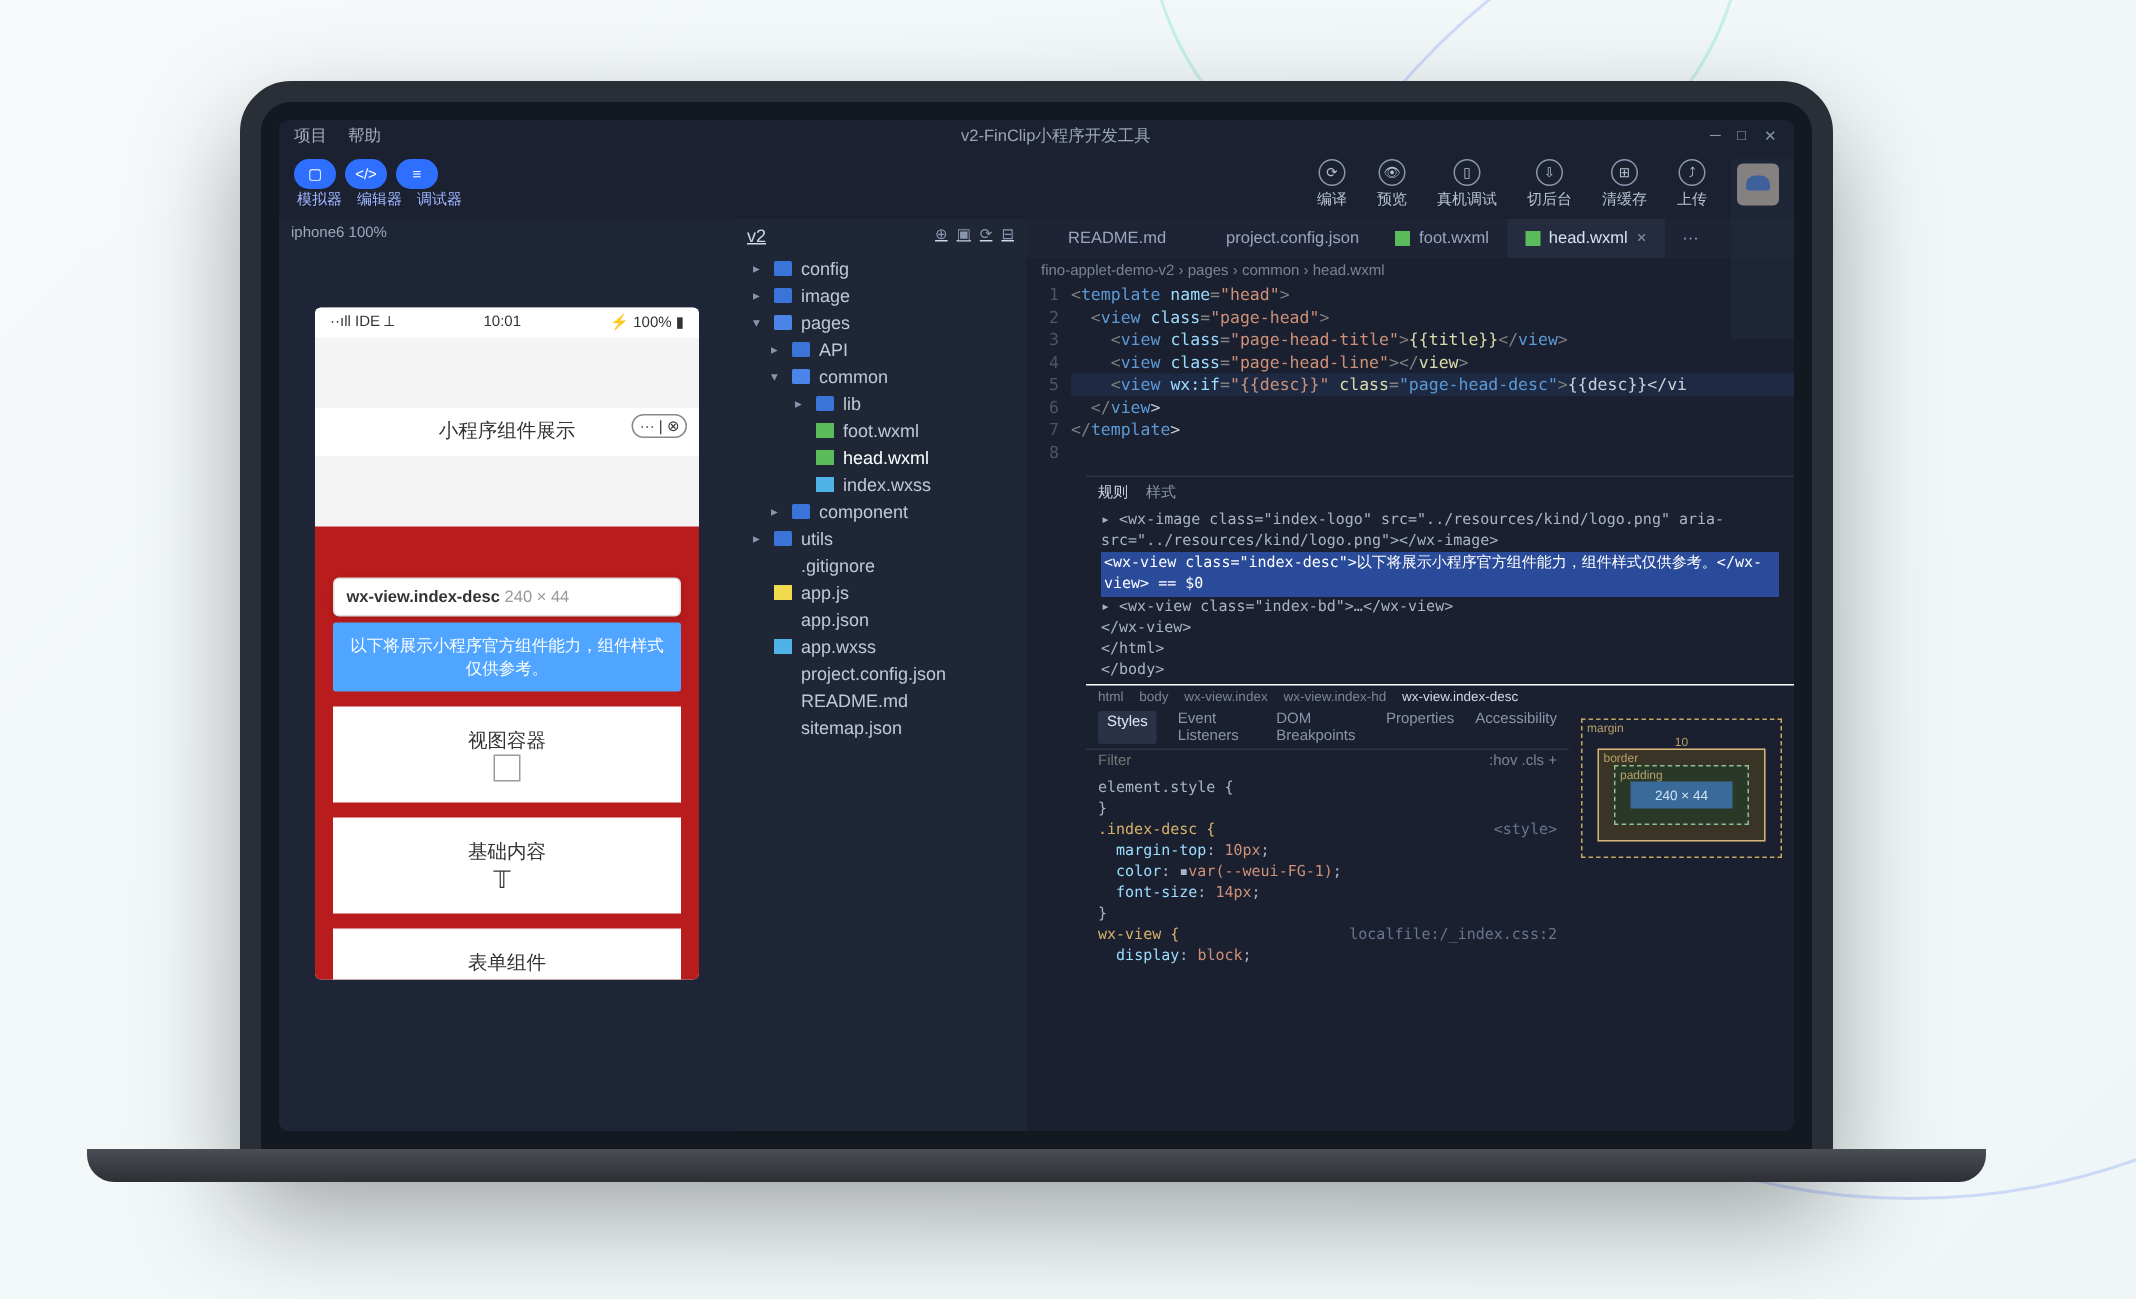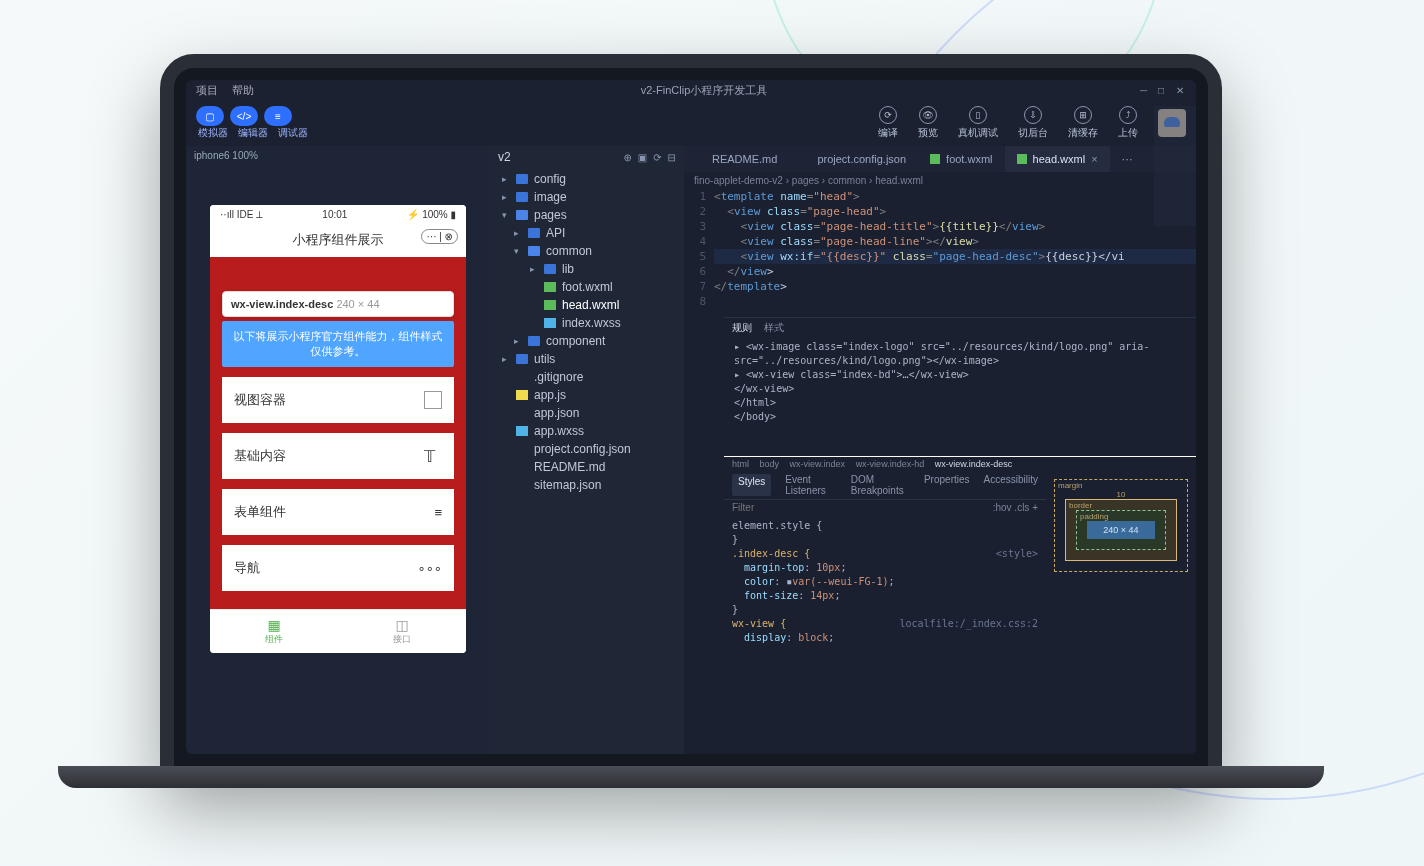--- a/index.html
+++ b/index.html
@@ -87,41 +87,42 @@
   width: 304px; background: #1e2536;
   display: flex; flex-direction: column;
 }
 .sim-status { font-size: 10px; color: #9ab; padding: 4px 8px; }
 .phone {
   margin: 40px auto 0; width: 256px; height: 448px;
   background: #f4f4f4; border-radius: 4px;
   display: flex; flex-direction: column;
   color: #333; font-size: 12px;
   overflow: hidden;
+  gap: 47px;
 }
 .ph-status { display: flex; justify-content: space-between; padding: 4px 10px; font-size: 10px; background:#fff;}
 .ph-header { text-align: center; padding: 6px 12px 8px; background:#fff; font-size: 13px; position:relative;}
 .ph-header .cap { position:absolute; right:8px; top:4px; border:1px solid #888; border-radius:10px; padding:1px 4px; font-size:10px; display:flex; gap:4px; align-items:center;}
 .ph-body { flex:1; padding: 10px 12px; background:#b91c1c; }
 .tooltip {
   background:#fff; border:1px solid #ddd; border-radius:4px;
   padding:6px 8px; font-size:11px; color:#333; margin: 24px 0 4px;
   box-shadow:0 2px 6px rgba(0,0,0,0.1);
 }
 .tooltip .dim{color:#999;}
 .hl-block { background:#4fa5ff; color:#fff; text-align:center; padding:8px; font-size:11px; border-radius:2px;}
-.menu-item { background:#fff; margin-top:10px; padding:14px 12px; display:flex; justify-content:space-between; align-items:center; font-size:13px;}
+.menu-item { background:#fff; margin-top:10px; padding:14px 12px; display:flex; justify-content:space-between; align-items:center; font-size:13px;flex-direction:column;}
 .menu-item .mic { width:18px; height:18px; border:1px solid #999;}
 .ph-tab { height:44px; background:#fff; display:flex; border-top:1px solid #eee;}
 .ph-tab div{flex:1;display:flex;flex-direction:column;align-items:center;justify-content:center;font-size:9px;color:#999;}
 .ph-tab div.active{color:#51b44a;}
 .tree-panel {
   width: 194px; background: #1f2636;
 }
-.tree-head { display:flex; align-items:center; padding:4px 8px; font-size:12px; color:#cfd6e6;}
+.tree-head { display:flex; padding:4px 8px; font-size:12px; color:#cfd6e6;text-decoration:underline;}
 .tree-head .icr { margin-left:auto; display:flex; gap:6px; font-size:10px; color:#8a96b0;}
 .tree{ padding:2px 0; font-size:12px; color:#c0c8da;}
 .tree-item { display:flex; align-items:center; padding:2px 4px 2px 12px; cursor:pointer; gap:6px; white-space:nowrap;}
 .tree-item.d1{padding-left:24px;} .tree-item.d2{padding-left:40px;}
 .tree-item.sel{color:#fff;}
 .fold{width:8px;color:#8a96b0;font-size:9px;}
 .fico{width:12px;height:10px;display:inline-block;}
 .fico.folder{background:#3a74d8;border-radius:1px;}
 .fico.folder.open{background:#4a84e8;}
 .fico.js{background:#f0db4f;font-size:8px;color:#333;text-align:center;line-height:10px;}
@@ -413,20 +414,21 @@
 <span class="tk-pun"></span></div>
       </div>
 
       <div class="dev-panel">
         <div class="dev-tabs">
           <span class="on">规则</span>
           <span>样式</span>
         </div>
         <div class="elements" id="elements">
               <div>▸ &lt;wx-image class="index-logo" src="../resources/kind/logo.png" aria-src="../resources/kind/logo.png"&gt;&lt;/wx-image&gt;</div>
+              <div class="sel-line">&lt;wx-view class="index-desc"&gt;以下将展示小程序官方组件能力，组件样式仅供参考。&lt;/wx-view&gt; == $0</div>
               <div>▸ &lt;wx-view class="index-bd"&gt;…&lt;/wx-view&gt;</div>
               <div>  &lt;/wx-view&gt;</div>
               <div>&lt;/html&gt;</div>
               <div> &lt;/body&gt;</div>
             </div>
         <div class="crumb2">
           <span>html</span>
           <span>body</span>
           <span>wx-view.index</span>
           <span>wx-view.index-hd</span>

